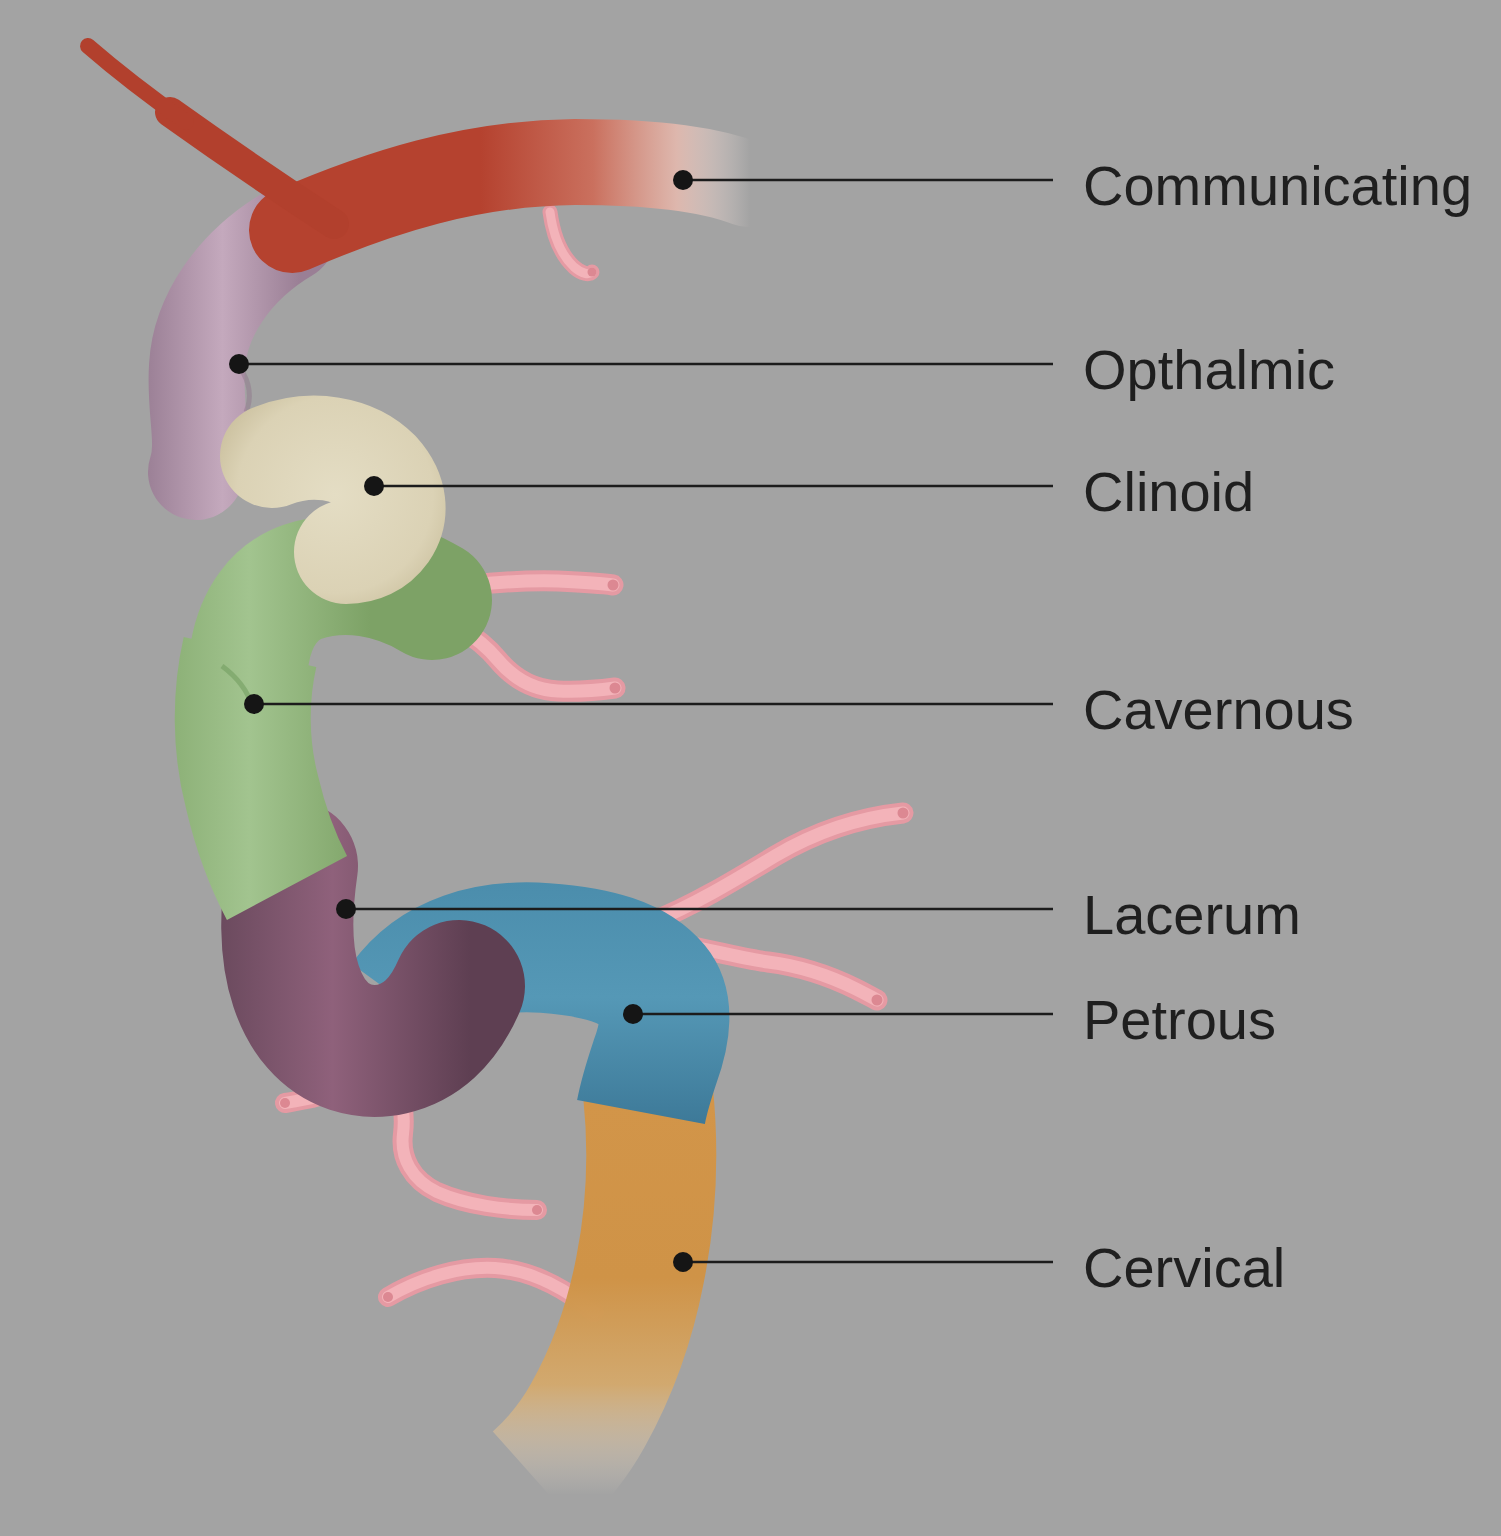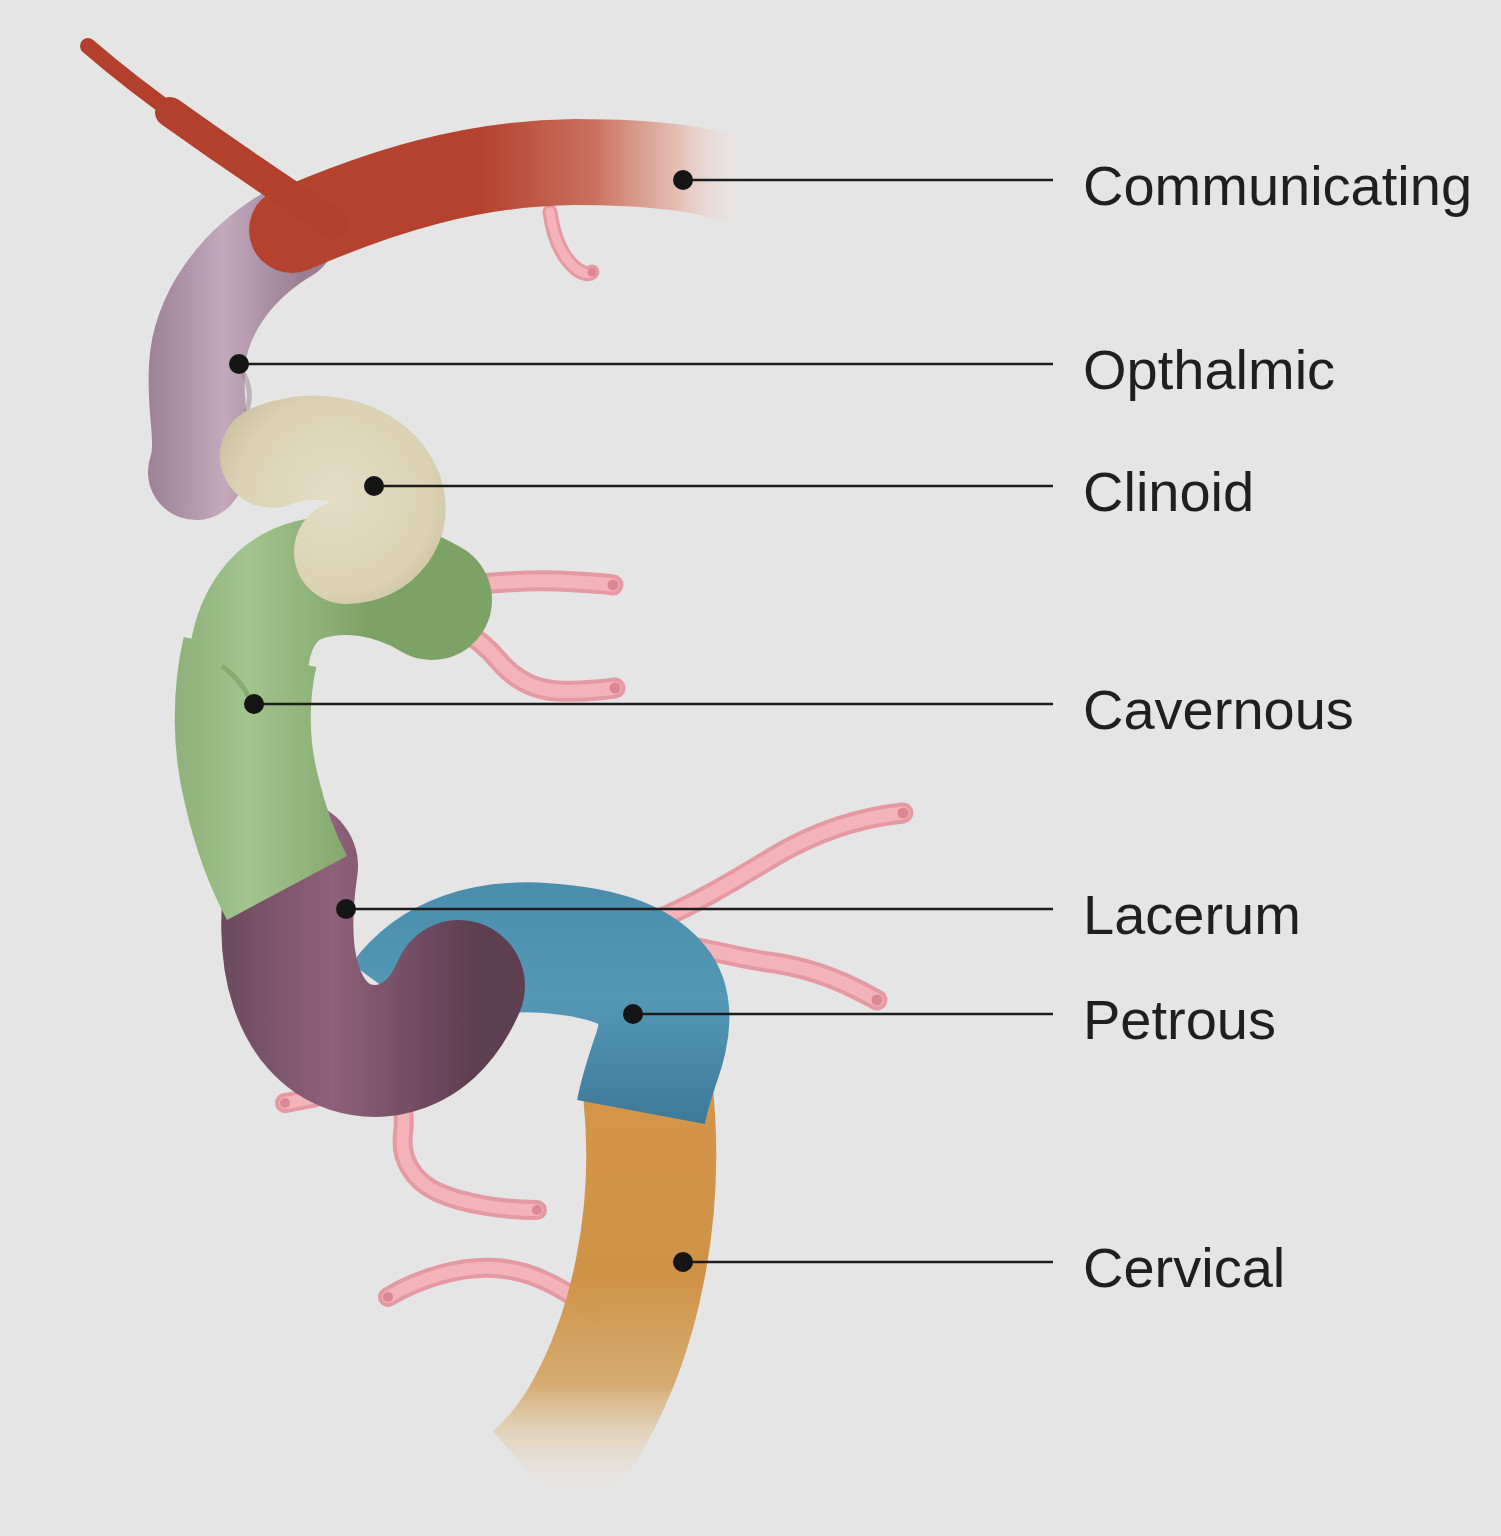--- a/index.html
+++ b/index.html
@@ -1,19 +1,19 @@
 <!DOCTYPE html>
 <html><head>
 <meta charset="utf-8">
 <style>
   html,body{margin:0;padding:0;background:#ffffff;}
   .canvas{
     position:relative;
     width:1501px;height:1536px;
-    background:#e5e5e5;
+    background:#a3a3a3;
     overflow:hidden;
     font-family:"Liberation Sans", sans-serif;
   }
   .canvas svg{display:block;width:1501px;height:1536px;}
   .seg-label{
     font-family:"Liberation Sans", sans-serif;
     font-weight:400;
   }
 </style>
 </head>

